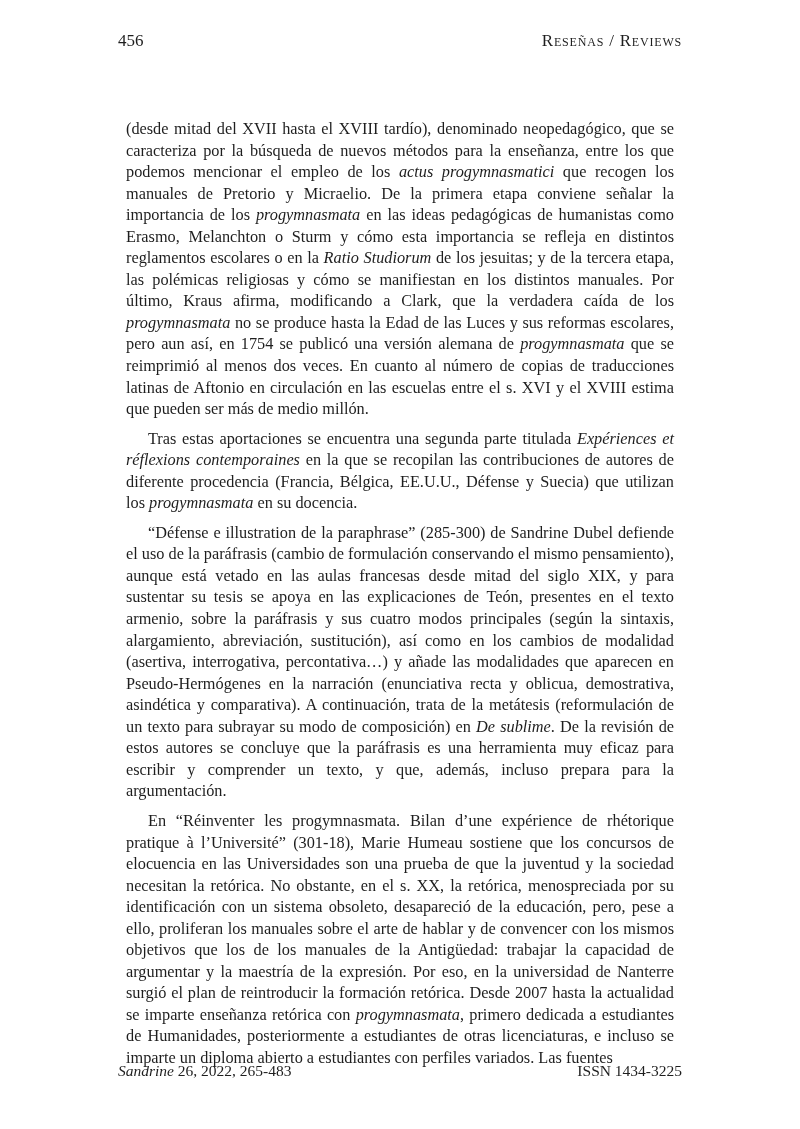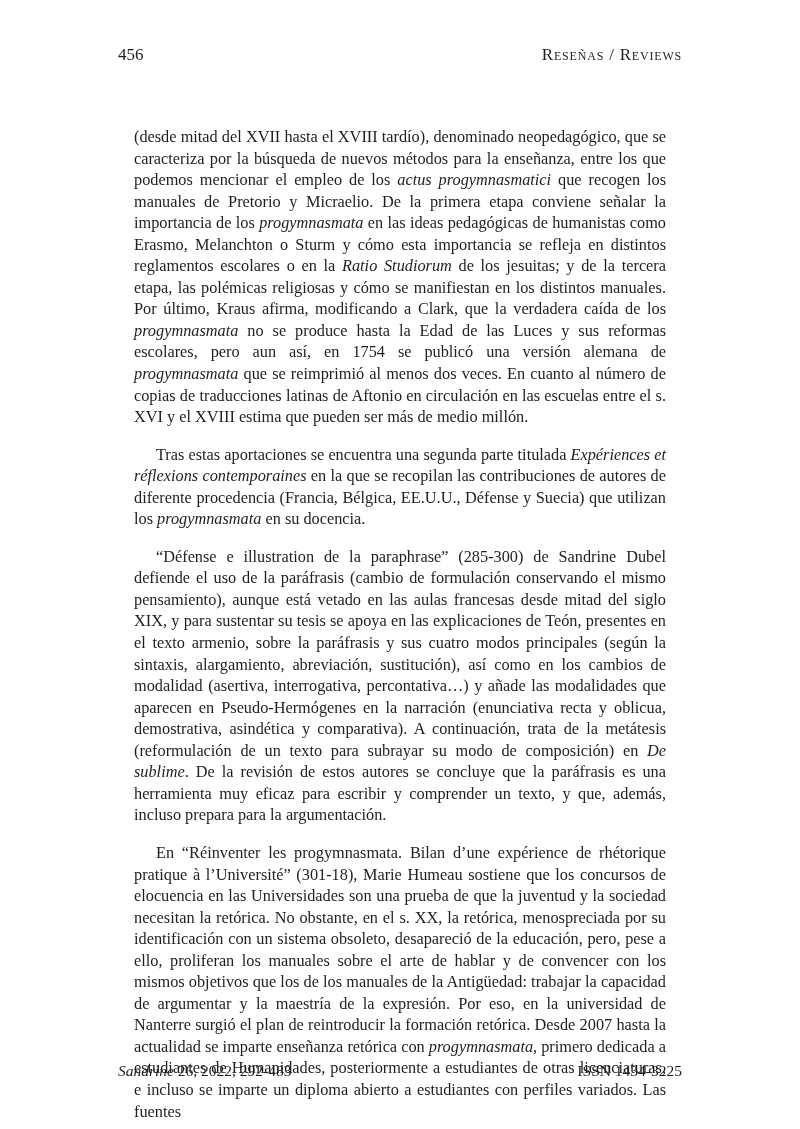--- a/index.html
+++ b/index.html
@@ -11,21 +11,21 @@
     position: relative;
     width: 800px;
     height: 1129px;
     background: #ffffff;
     color: #1e1e1e;
     font-family: "Liberation Serif", serif;
     overflow: hidden;
   }
   .page-header {
     position: absolute;
-    top: 45px;
+    top: 31px;
     left: 118px;
     width: 564px;
     height: 22px;
     font-size: 17px;
   }
   .page-number {
     position: absolute;
     left: 0;
     top: 0;
   }
@@ -38,21 +38,21 @@
     position: absolute;
     top: 110px;
     left: 118px;
     width: 564px;
     font-size: 16.3px;
     line-height: 21.55px;
     text-align: justify;
     text-justify: inter-word;
   }
   .review-body p {
-    margin: 16px;
+    margin: 8px;
     text-indent: 22px;
   }
   .review-body p.no-indent {
     text-indent: 0;
   }
   .page-footer {
     position: absolute;
     top: 1062px;
     left: 118px;
     width: 564px;
@@ -72,17 +72,17 @@
   </div>
 
   <div class="review-body" id="review-body">
       <p class="no-indent"><span>(desde mitad del XVII hasta el XVIII tardío), denominado neopedagógico, que se caracteriza por la búsqueda de nuevos métodos para la enseñanza, entre los que podemos mencionar el empleo de los </span><i>actus progymnasmatici</i><span> que recogen los manuales de Pretorio y Micraelio. De la primera etapa conviene señalar la importancia de los </span><i>progymnasmata</i><span> en las ideas pedagógicas de humanistas como Erasmo, Melanchton o Sturm y cómo esta importancia se refleja en distintos reglamentos escolares o en la </span><i>Ratio Studiorum</i><span> de los jesuitas; y de la tercera etapa, las polémicas religiosas y cómo se manifiestan en los distintos manuales. Por último, Kraus afirma, modificando a Clark, que la verdadera caída de los </span><i>progymnasmata</i><span> no se produce hasta la Edad de las Luces y sus reformas escolares, pero aun así, en 1754 se publicó una versión alemana de </span><i>progymnasmata</i><span> que se reimprimió al menos dos veces. En cuanto al número de copias de traducciones latinas de Aftonio en circulación en las escuelas entre el s. XVI y el XVIII estima que pueden ser más de medio millón.</span></p>
       <p><span>Tras estas aportaciones se encuentra una segunda parte titulada </span><i>Expériences et réflexions contemporaines</i><span> en la que se recopilan las contribuciones de autores de diferente procedencia (Francia, Bélgica, EE.U.U., Défense y Suecia) que utilizan los </span><i>progymnasmata</i><span> en su docencia.</span></p>
       <p><span>“Défense e illustration de la paraphrase” (285-300) de Sandrine Dubel defiende el uso de la paráfrasis (cambio de formulación conservando el mismo pensamiento), aunque está vetado en las aulas francesas desde mitad del siglo XIX, y para sustentar su tesis se apoya en las explicaciones de Teón, presentes en el texto armenio, sobre la paráfrasis y sus cuatro modos principales (según la sintaxis, alargamiento, abreviación, sustitución), así como en los cambios de modalidad (asertiva, interrogativa, percontativa…) y añade las modalidades que aparecen en Pseudo-Hermógenes en la narración (enunciativa recta y oblicua, demostrativa, asindética y comparativa). A continuación, trata de la metátesis (reformulación de un texto para subrayar su modo de composición) en </span><i>De sublime</i><span>. De la revisión de estos autores se concluye que la paráfrasis es una herramienta muy eficaz para escribir y comprender un texto, y que, además, incluso prepara para la argumentación.</span></p>
       <p><span>En “Réinventer les progymnasmata. Bilan d’une expérience de rhétorique pratique à l’Université” (301-18), Marie Humeau sostiene que los concursos de elocuencia en las Universidades son una prueba de que la juventud y la sociedad necesitan la retórica. No obstante, en el s. XX, la retórica, menospreciada por su identificación con un sistema obsoleto, desapareció de la educación, pero, pese a ello, proliferan los manuales sobre el arte de hablar y de convencer con los mismos objetivos que los de los manuales de la Antigüedad: trabajar la capacidad de argumentar y la maestría de la expresión. Por eso, en la universidad de Nanterre surgió el plan de reintroducir la formación retórica. Desde 2007 hasta la actualidad se imparte enseñanza retórica con </span><i>progymnasmata</i><span>, primero dedicada a estudiantes de Humanidades, posteriormente a estudiantes de otras licenciaturas, e incluso se imparte un diploma abierto a estudiantes con perfiles variados. Las fuentes</span></p>
     </div>
 
   <div class="page-footer">
-    <span class="journal-ref"><i>Sandrine</i><span> 26, 2022, 292-483</span></span>
+    <span class="journal-ref"><i>Sandrine</i><span> 26, 2022, 265-483</span></span>
     <span class="issn">ISSN 1434-3225</span>
   </div>
 
 </div>
 
 </body></html>

